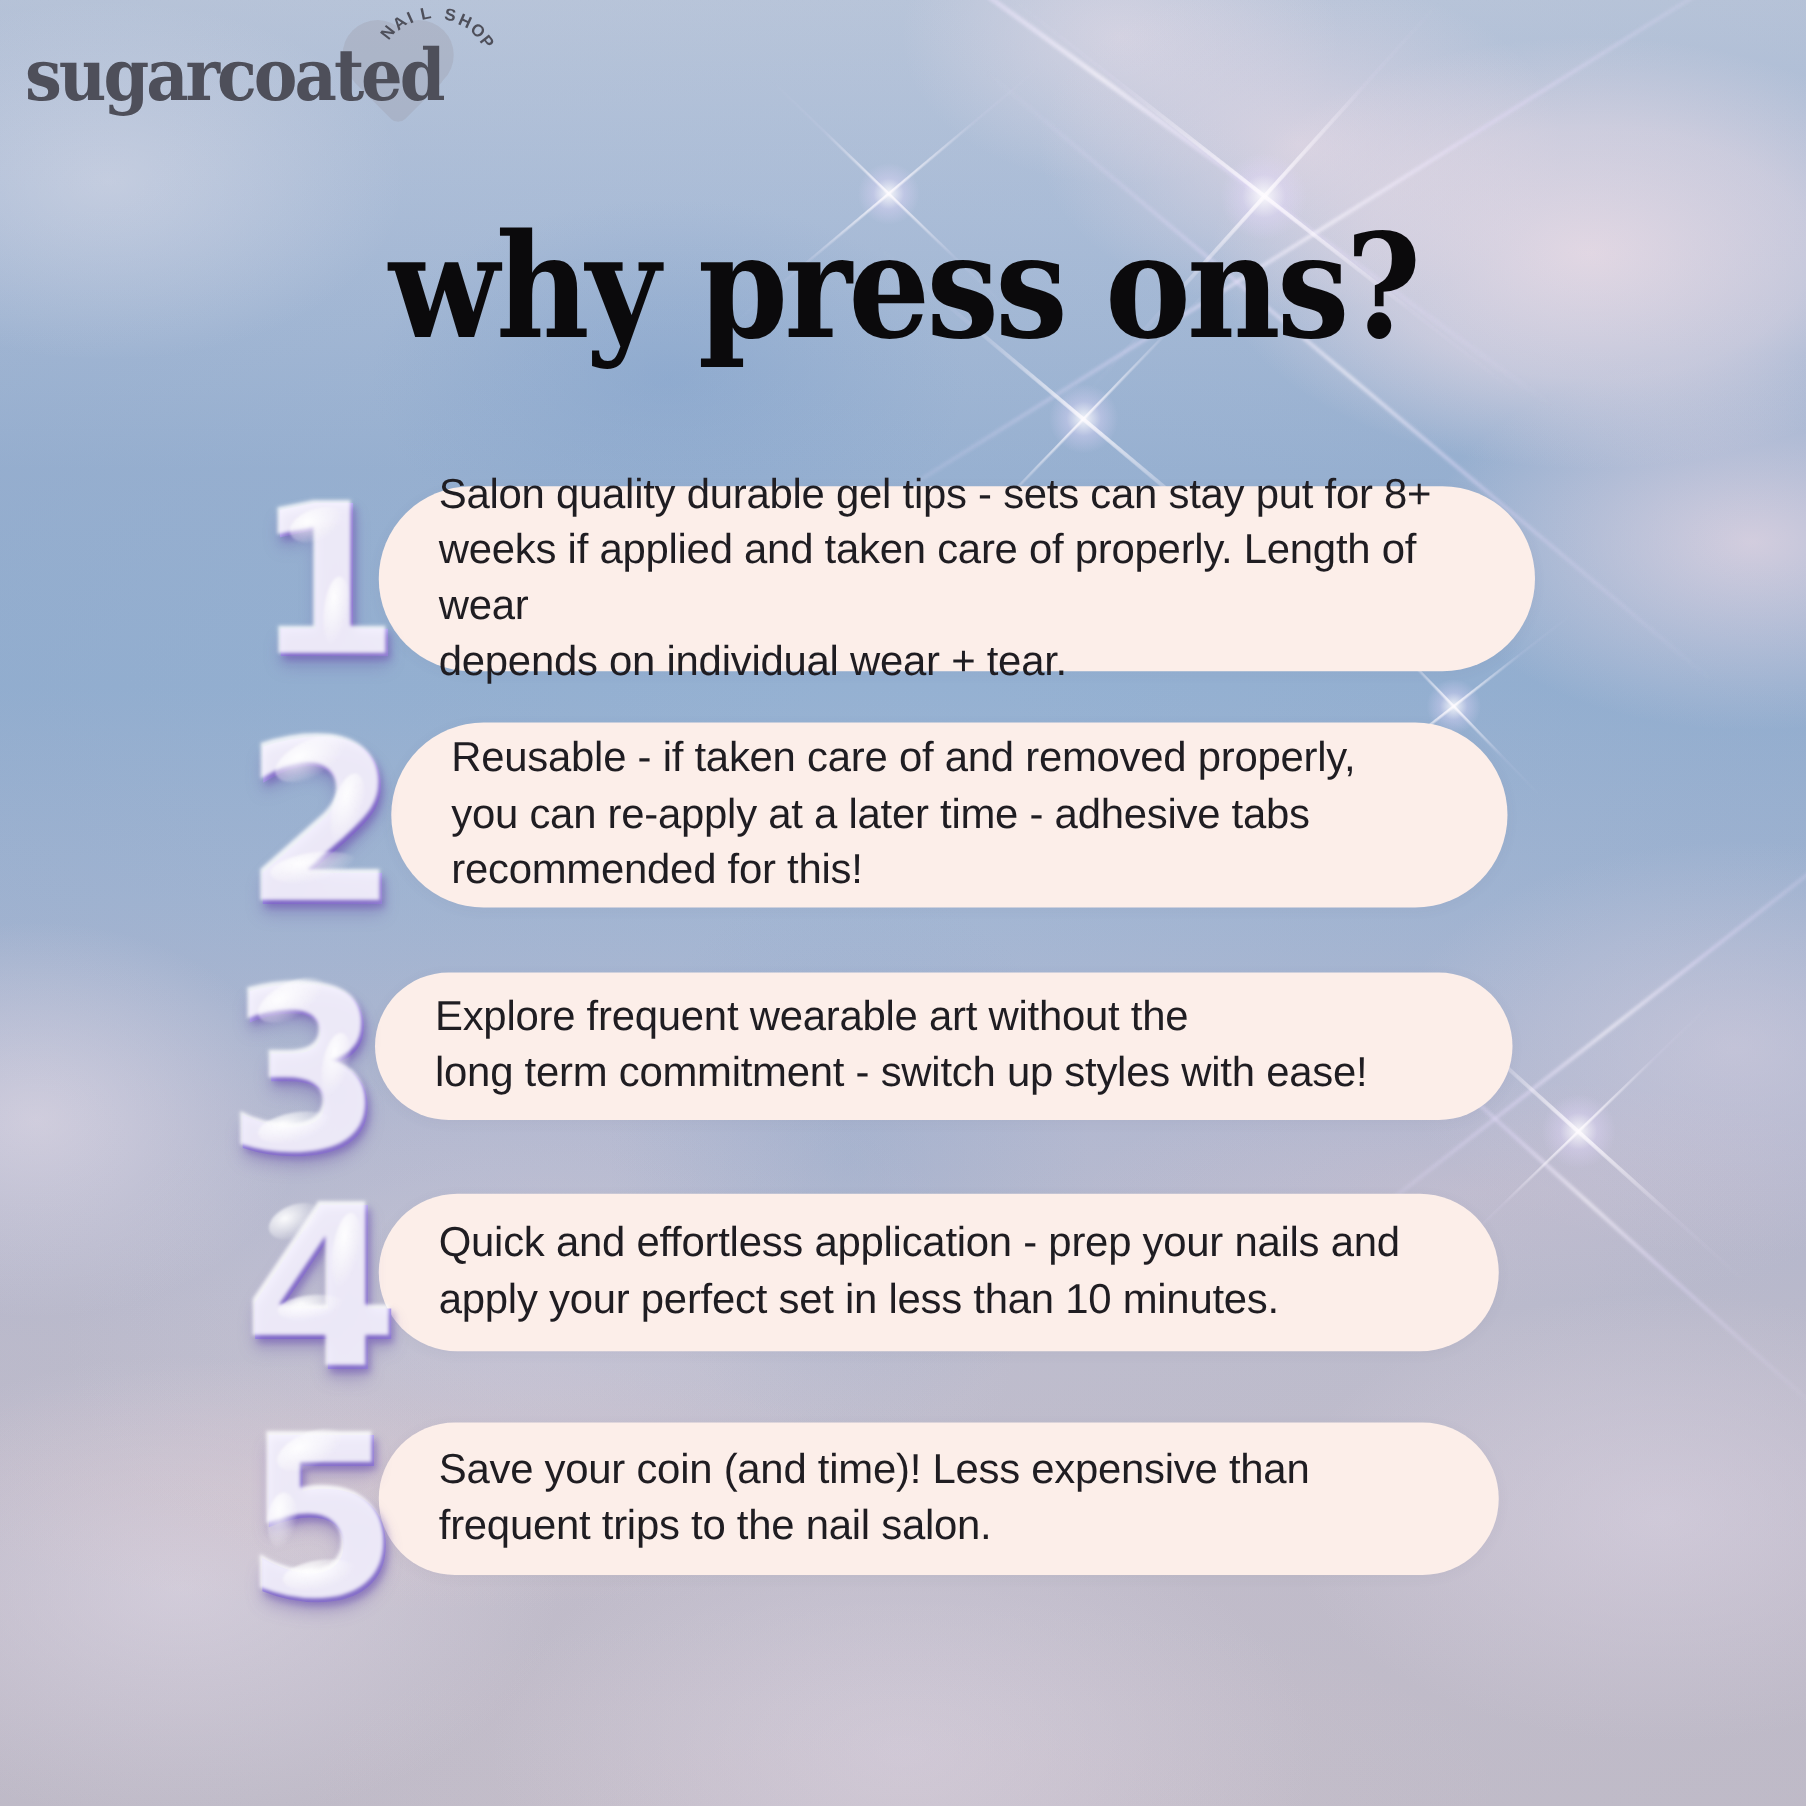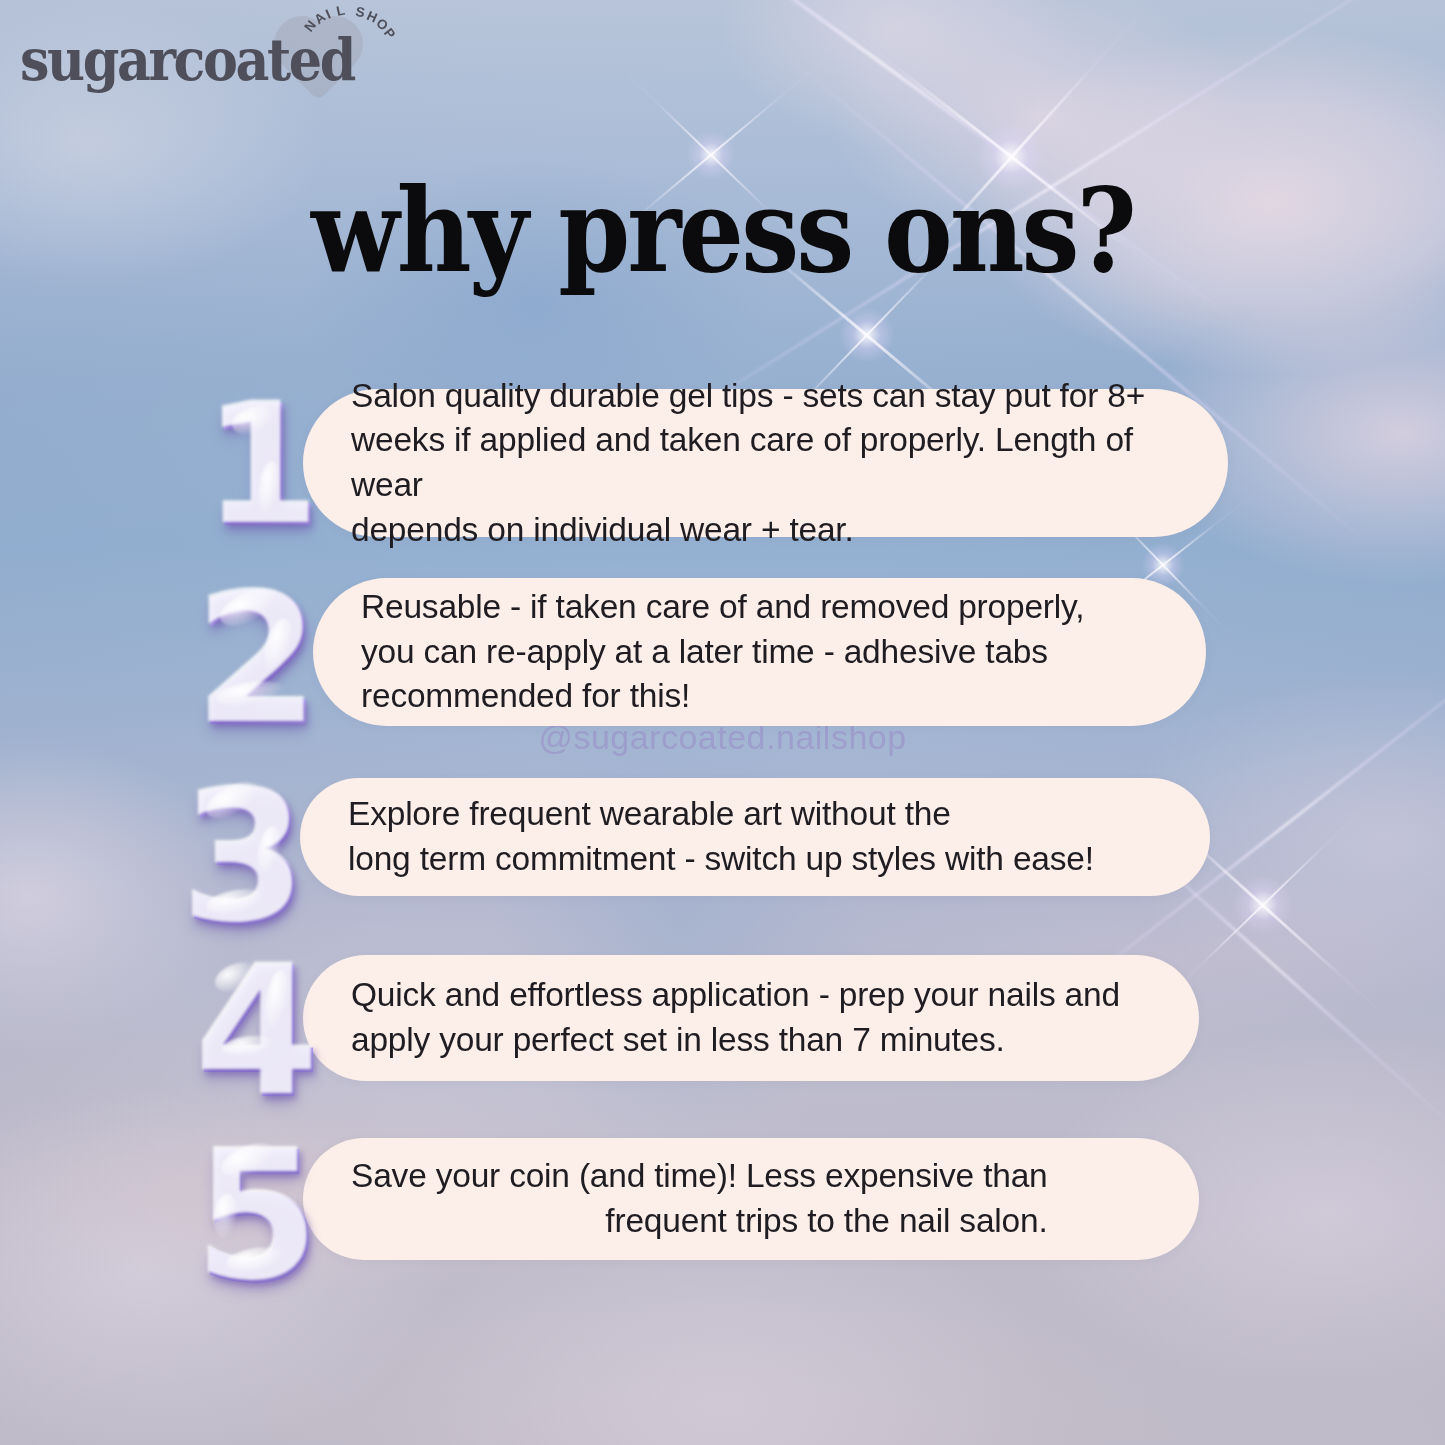--- a/index.html
+++ b/index.html
@@ -296,21 +296,20 @@
       <span style="transform: rotate(-12deg) translate(0,-58px) rotate(0deg);">L</span>
       <span style="transform: rotate(10deg) translate(0,-58px) rotate(0deg);">S</span>
       <span style="transform: rotate(24deg) translate(0,-58px) rotate(0deg);">H</span>
       <span style="transform: rotate(38deg) translate(0,-58px) rotate(0deg);">O</span>
       <span style="transform: rotate(52deg) translate(0,-58px) rotate(0deg);">P</span>
     </div>
   </div>
 
   <div class="title">why press ons?</div>
 
-  <div class="watermark">@sugarcoated.nailshop</div>
 
   <div class="row" style="top:0;">
     <div class="card" style="left:303px; top:389px; width:925px; height:148px; padding:0 48px;">
       <p>Salon quality durable gel tips - sets can stay put for 8+
 weeks if applied and taken care of properly. Length of wear
 depends on individual wear + tear.</p>
     </div>
     <div class="num" style="left:205px; top:383px; font-size:168px;">
       <span class="glyph">1</span>
       <span class="num-shine" style="left:26px; top:24px; width:46px; height:26px; transform:rotate(-18deg);"></span>
@@ -341,32 +340,32 @@
       <span class="glyph">3</span>
       <span class="num-shine" style="left:22px; top:18px; width:60px; height:28px; transform:rotate(-26deg);"></span>
       <span class="num-shine" style="left:76px; top:58px; width:22px; height:52px; transform:rotate(10deg);"></span>
       <span class="num-shine" style="left:24px; top:122px; width:60px; height:24px; transform:rotate(-10deg);"></span>
     </div>
   </div>
 
   <div class="row" style="top:0;">
     <div class="card" style="left:303px; top:955px; width:896px; height:126px; padding:0 48px;">
       <p>Quick and effortless application - prep your nails and
-apply your perfect set in less than 7 minutes.</p>
+apply your perfect set in less than 10 minutes.</p>
     </div>
     <div class="num" style="left:196px; top:944px; font-size:180px;">
       <span class="glyph">4</span>
       <span class="num-shine" style="left:18px; top:20px; width:44px; height:26px; transform:rotate(-22deg);"></span>
       <span class="num-shine" style="left:70px; top:26px; width:22px; height:62px; transform:rotate(8deg);"></span>
       <span class="num-shine" style="left:26px; top:92px; width:54px; height:20px; transform:rotate(-6deg);"></span>
     </div>
   </div>
 
   <div class="row" style="top:0;">
-    <div class="card" style="left:303px; top:1138px; width:896px; height:122px; padding:0 48px;text-align:right;">
+    <div class="card" style="left:303px; top:1138px; width:896px; height:122px; padding:0 48px;">
       <p>Save your coin (and time)! Less expensive than
 frequent trips to the nail salon.</p>
     </div>
     <div class="num" style="left:196px; top:1128px; font-size:180px;">
       <span class="glyph">5</span>
       <span class="num-shine" style="left:24px; top:18px; width:58px; height:28px; transform:rotate(-22deg);"></span>
       <span class="num-shine" style="left:18px; top:66px; width:24px; height:46px; transform:rotate(4deg);"></span>
       <span class="num-shine" style="left:30px; top:120px; width:60px; height:24px; transform:rotate(-8deg);"></span>
     </div>
   </div>

